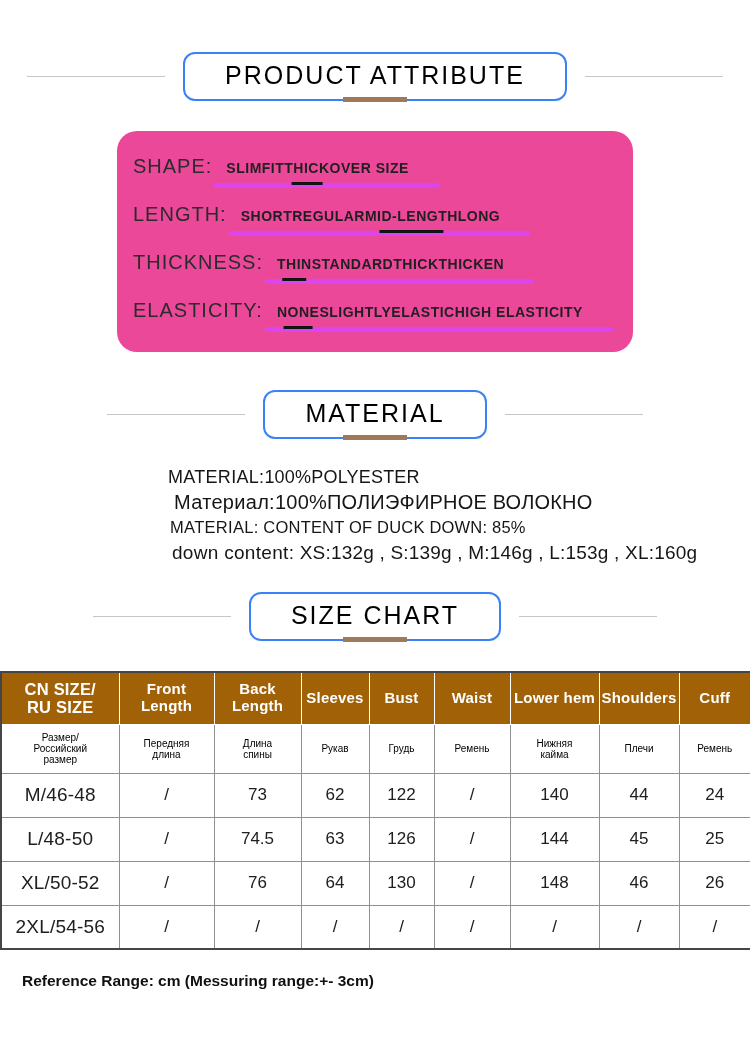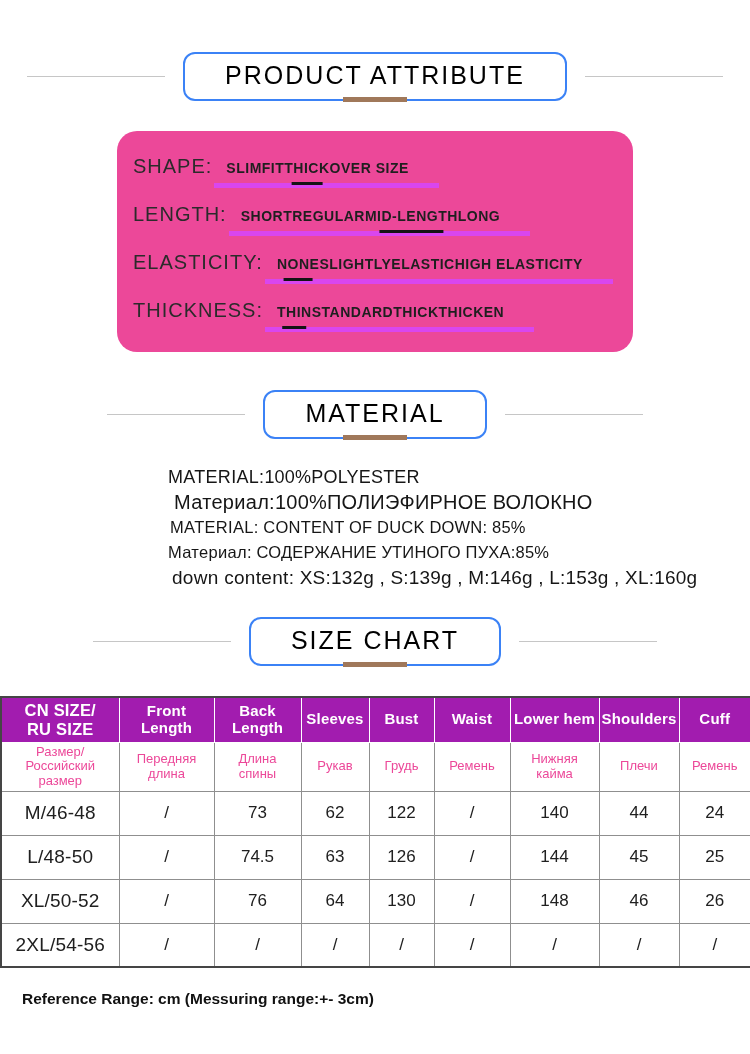--- a/index.html
+++ b/index.html
@@ -79,29 +79,29 @@
     border-collapse:collapse; table-layout:fixed;
     border:2px solid #454545;
   }
   .size-chart th, .size-chart td {
     border:1px solid #8f8f8f;
     text-align:center; vertical-align:middle;
     padding:0 2px;
     overflow:hidden;
   }
   .size-chart tr.hdr-en th {
-    background:#a21caf; color:#ffffff;
+    background:#a16207; color:#ffffff;
     border:1px solid #ffffff; border-top:none;
     font-size:15px; font-weight:700; letter-spacing:.2px;
-    height:45px; line-height:1.12; white-space:pre-line;
+    height:52px; line-height:1.12; white-space:pre-line;
   }
   .size-chart tr.hdr-en th.c0 { font-size:16.5px; }
   .size-chart tr.hdr-ru td {
-    height:49px; font-size:13px; line-height:1.1; white-space:pre-line;
-    color:#ec4899;
+    height:49px; font-size:10px; line-height:1.1; white-space:pre-line;
+    color:#000000;
   }
   .size-chart tr.data td { height:44px; font-size:17px; color:#202020; }
   .size-chart tr.data td.c0 { font-size:19px; letter-spacing:.2px; }
 
   
   .footer-notes { margin:22px 0 0 22px; }
   .foot-1 { font-size:15.5px; font-weight:700; color:#111; }
 </style>
 </head>
 <body>
@@ -128,52 +128,51 @@
     <span class="attr-label">LENGTH:</span>
     <div class="attr-options">
       <span class="opt">SHORT</span>
       <span class="opt">REGULAR</span>
       <span class="opt selected">MID-LENGTH</span>
       <span class="opt">LONG</span>
     </div>
   </div>
 
   <div class="attr-row">
+    <span class="attr-label">THICKNESS:</span>
+    <div class="attr-options">
+      <span class="opt selected">THIN</span>
+      <span class="opt">STANDARD</span>
+      <span class="opt">THICK</span>
+      <span class="opt">THICKEN</span>
+    </div>
+  </div>
+
+  <div class="attr-row">
     <span class="attr-label">ELASTICITY:</span>
     <div class="attr-options">
       <span class="opt selected">NONE</span>
       <span class="opt">SLIGHTLY</span>
       <span class="opt">ELASTIC</span>
       <span class="opt">HIGH ELASTICITY</span>
     </div>
   </div>
 
-  <div class="attr-row">
-    <span class="attr-label">THICKNESS:</span>
-    <div class="attr-options">
-      <span class="opt selected">THIN</span>
-      <span class="opt">STANDARD</span>
-      <span class="opt">THICK</span>
-      <span class="opt">THICKEN</span>
-    </div>
-  </div>
-
 </div>
 
 <div class="title-row" id="title-material">
   <span class="title-line"></span>
   <span class="title-box">MATERIAL</span>
   <span class="title-line"></span>
 </div>
 
 <div class="material-block">
   <div class="mat-line mat-1"><span class="lbl">MATERIAL:</span><span class="val">100%POLYESTER</span></div>
   <div class="mat-line mat-2"><span class="lbl">Материал:</span><span class="val">100%ПОЛИЭФИРНОЕ ВОЛОКНО</span></div>
   <div class="mat-line mat-3"><span class="lbl">MATERIAL:</span><span class="val"> CONTENT OF DUCK DOWN: 85%</span></div>
-  <div class="mat-line mat-4"><span class="lbl">Материал:</span><span class="val"> СОДЕРЖАНИЕ УТИНОГО ПУХА:85%</span></div>
   <div class="mat-line mat-5"><span class="lbl">down content:</span><span class="val">  XS:132g , S:139g , M:146g , L:153g , XL:160g</span></div>
 </div>
 
 <div class="title-row" id="title-sizechart">
   <span class="title-line"></span>
   <span class="title-box">SIZE CHART</span>
   <span class="title-line"></span>
 </div>
 
 <table class="size-chart">

